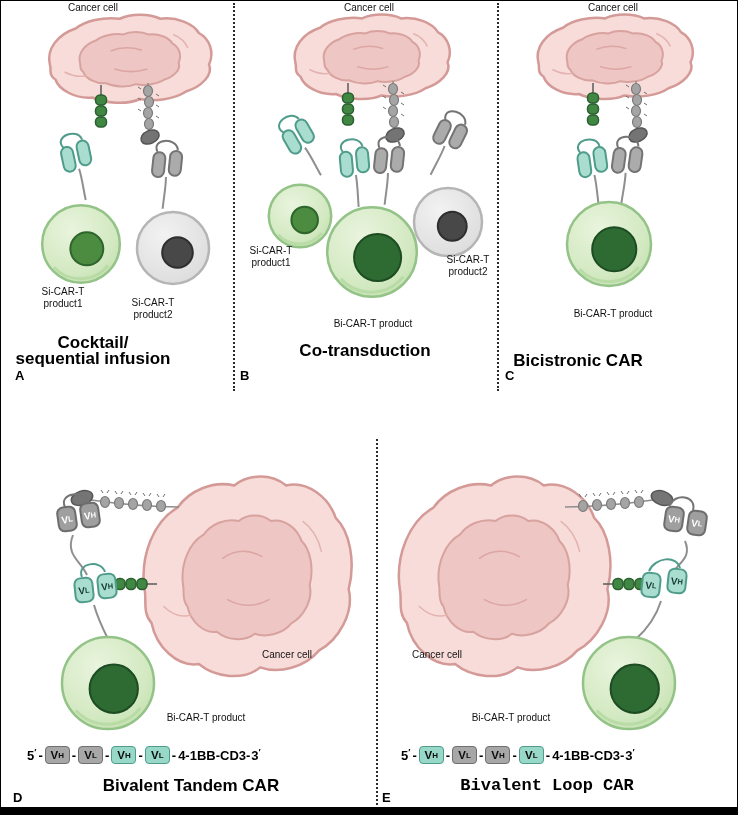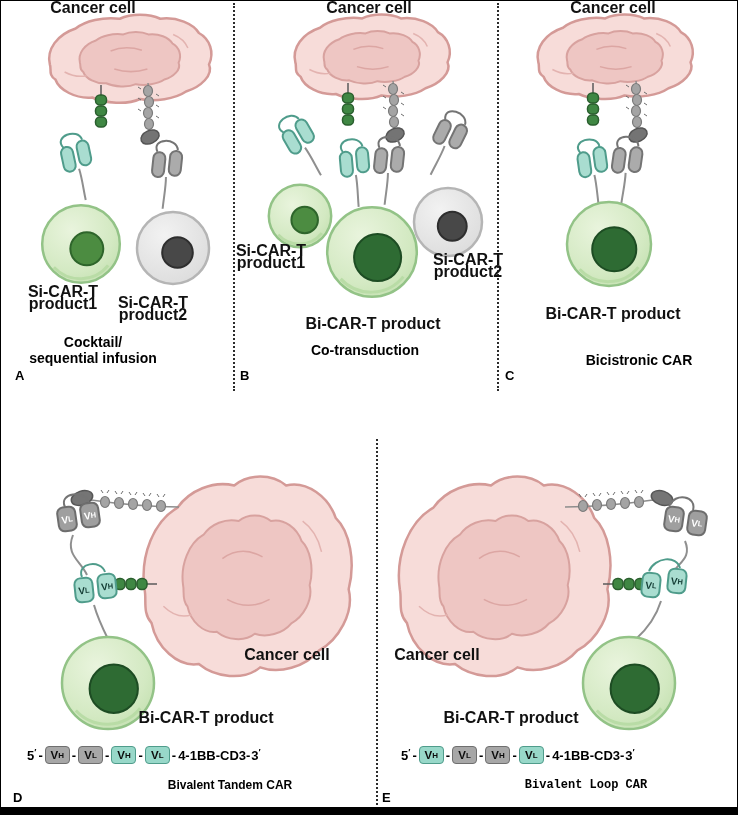--- a/index.html
+++ b/index.html
@@ -9,24 +9,24 @@
     font-family:"Liberation Sans", sans-serif;
   }
   #art { position:absolute; left:0; top:0; }
   .tex  { fill:none; stroke:#dca6a3; stroke-width:1.5; vector-effect:non-scaling-stroke; }
   .tex2 { fill:none; stroke:#e3b3b0; stroke-width:1.5; vector-effect:non-scaling-stroke; }
   .lk   { fill:none; stroke:#8f8f8f; stroke-width:2; }
   .lk-g { fill:none; stroke:#747474; stroke-width:2; }
   .lk-t { fill:none; stroke:#4f9c8b; stroke-width:2; }
 
   .lbl { position:absolute; transform:translateX(-50%); text-align:center;
-         font-weight:bold; font-size:16px; line-height:11.5px; color:#111; white-space:nowrap; }
+         font-weight:normal; font-size:10px; line-height:11.5px; color:#111; white-space:nowrap; }
   .ttl { position:absolute; transform:translateX(-50%); text-align:center;
-         font-weight:bold; font-size:14px; line-height:15.5px; color:#000; white-space:nowrap; }
-  .ttl-lg { font-size:12px;margin-left:39px; }
+         font-weight:bold; font-size:17px; line-height:15.5px; color:#000; white-space:nowrap; }
+  .ttl-lg { font-size:17px; }
   .plet { position:absolute; font-weight:bold; font-size:13px; color:#000; }
 
   .sep { position:absolute; width:0; border-left:2px dotted #2b2b2b; }
 
   .dom-box { position:absolute; width:20px; height:26px; border-radius:7px;
              display:flex; align-items:center; justify-content:center;
              font-weight:bold; font-size:10px; box-sizing:border-box; }
   .dom-box sub { font-size:7.5px; }
   .dom-gray { background:#9f9f9f; border:2px solid #6d6d6d; color:#fff; }
   .dom-teal { background:#a9ddd0; border:2px solid #4f9c8b; color:#143d35; }
@@ -205,21 +205,21 @@
   <div class="lbl" style="left:467px; top:253px;">
     <div>Si-CAR-T</div>
     <div>product2</div>
   </div>
   <div class="lbl" style="left:372px; top:317px;">Bi-CAR-T product</div>
   <div class="ttl" style="left:364px; top:342px;">Co-transduction</div>
   <div class="plet" style="left:239px; top:367px;">B</div>
 
   <div class="lbl" style="left:612px; top:1px;">Cancer cell</div>
   <div class="lbl" style="left:612px; top:307px;">Bi-CAR-T product</div>
-  <div class="ttl" style="left:638px; top:352px;">Bicistronic CAR</div>
+  <div class="ttl" style="left:577px; top:352px;">Bicistronic CAR</div>
   <div class="plet" style="left:504px; top:367px;">C</div>
 
   <div class="dom-box dom-gray" style="left:56px; top:505px; transform:rotate(-8deg);">
       <span>V</span>
       <sub>L</sub>
     </div>
   <div class="dom-box dom-gray" style="left:79px; top:501px; transform:rotate(-8deg);">
       <span>V</span>
       <sub>H</sub>
     </div>

